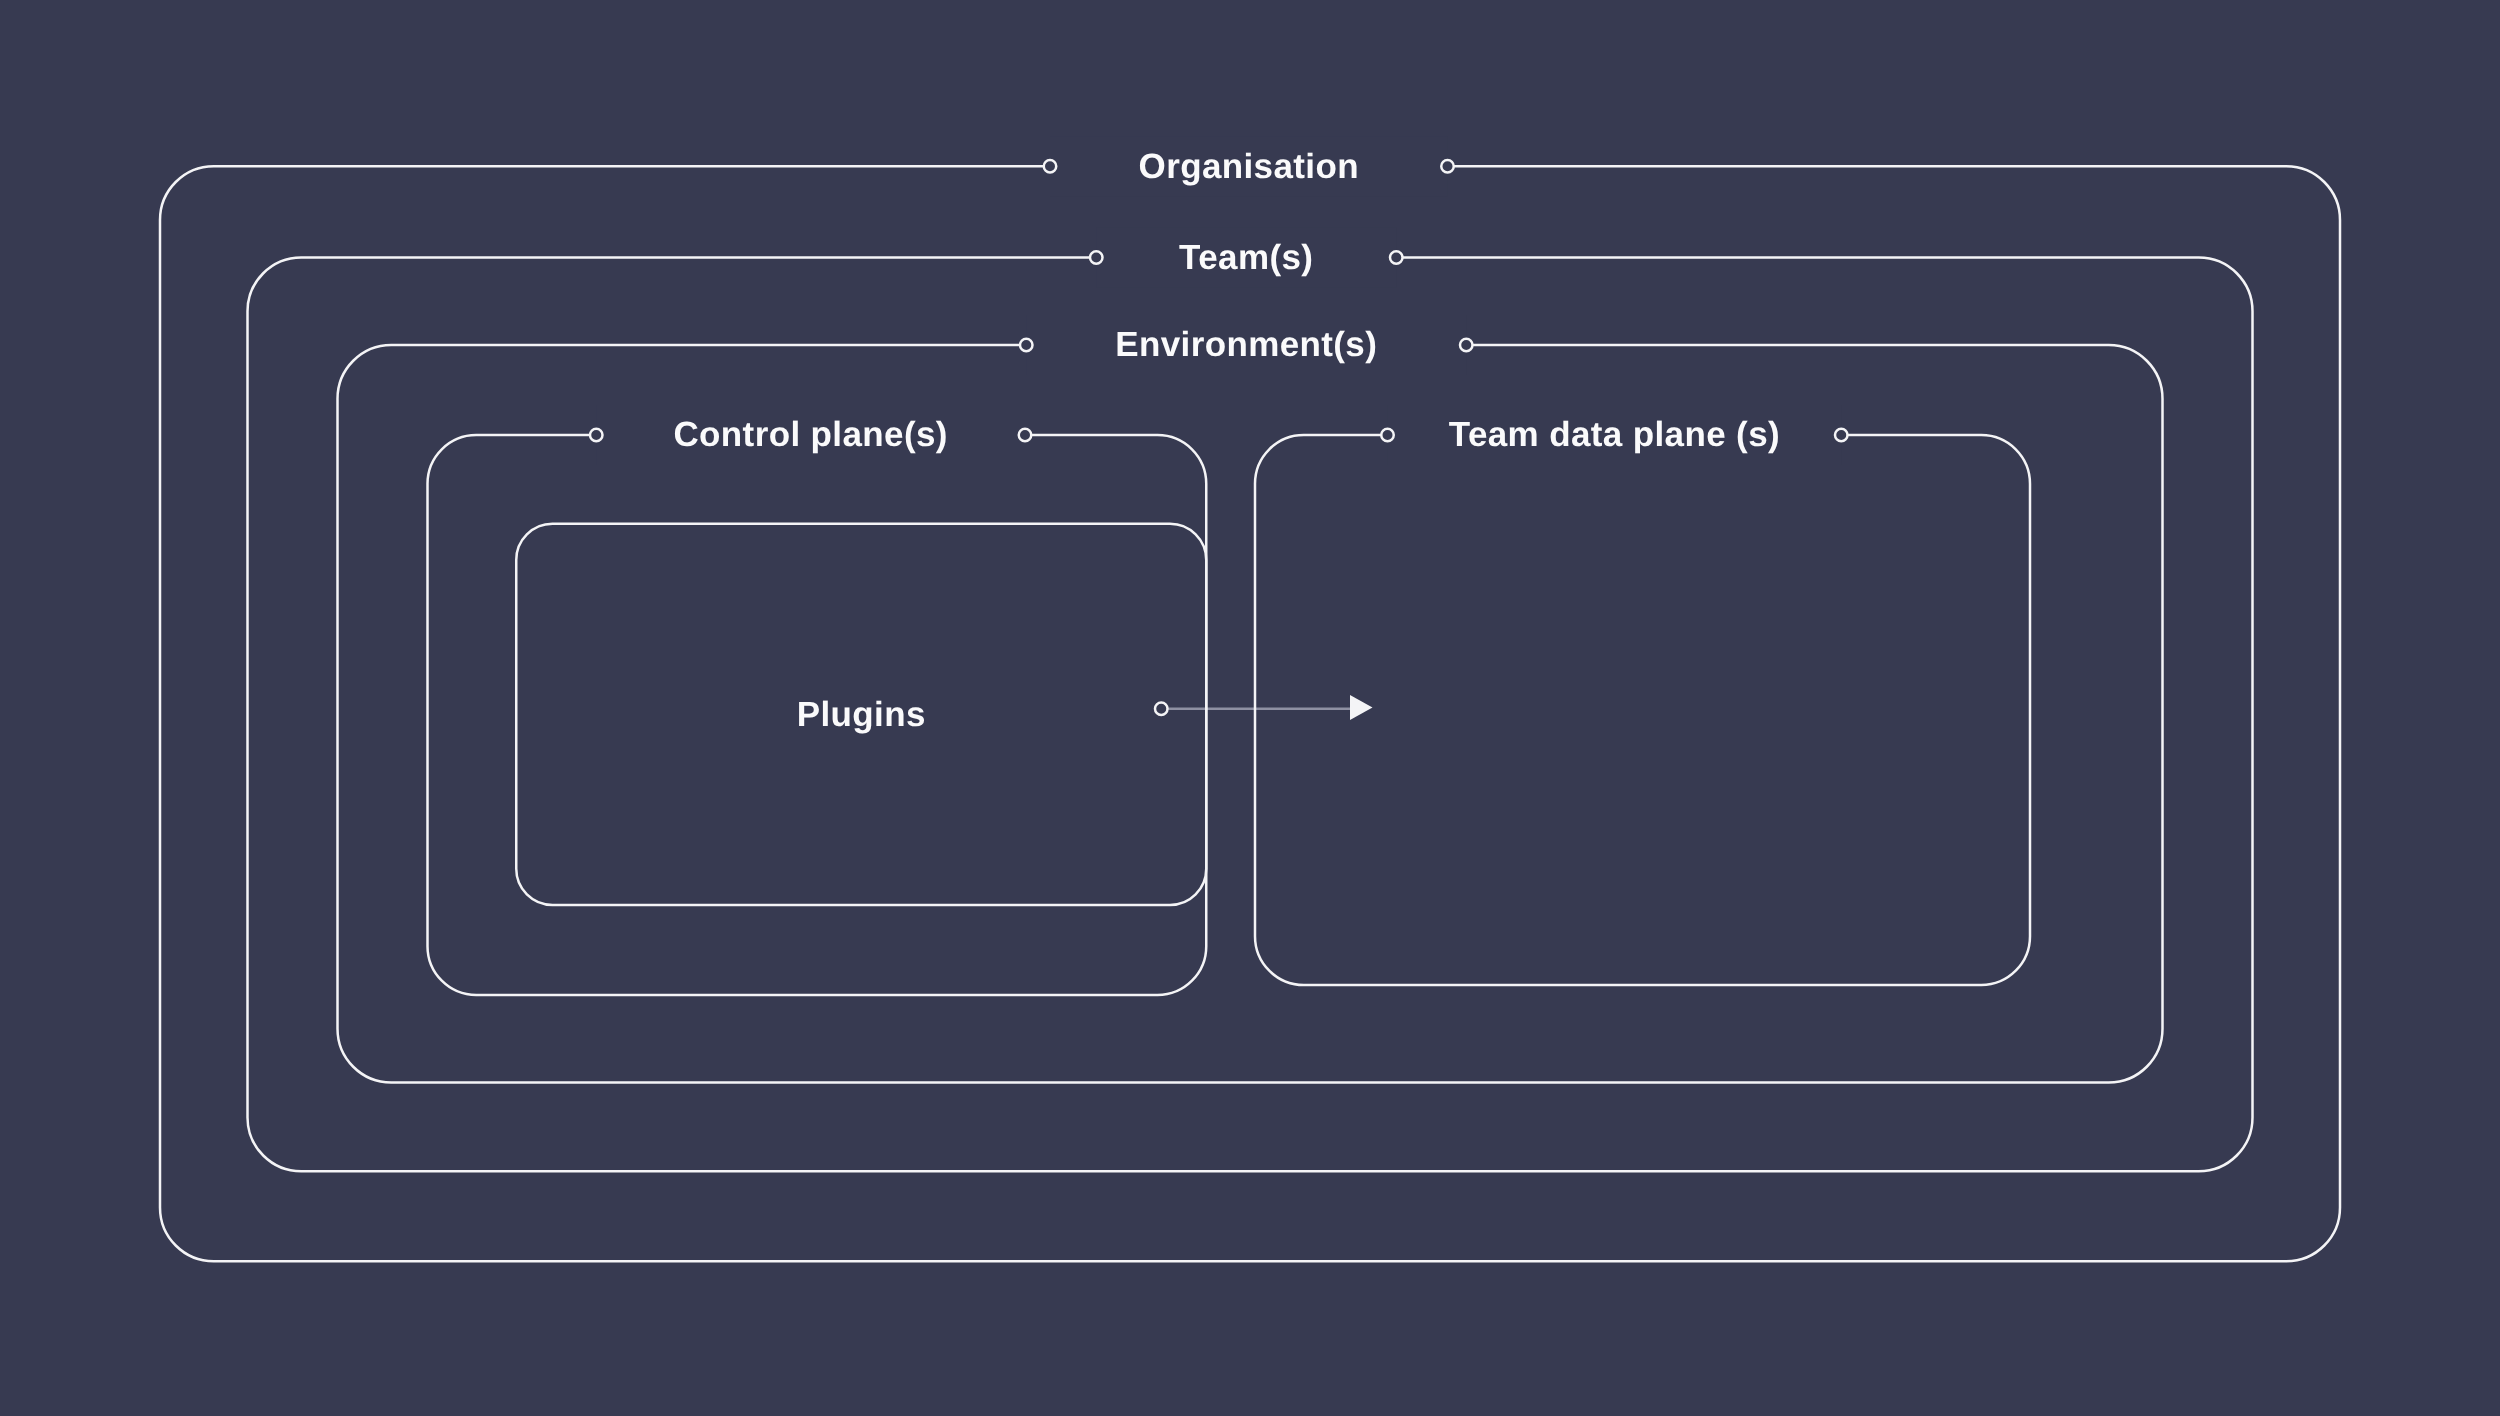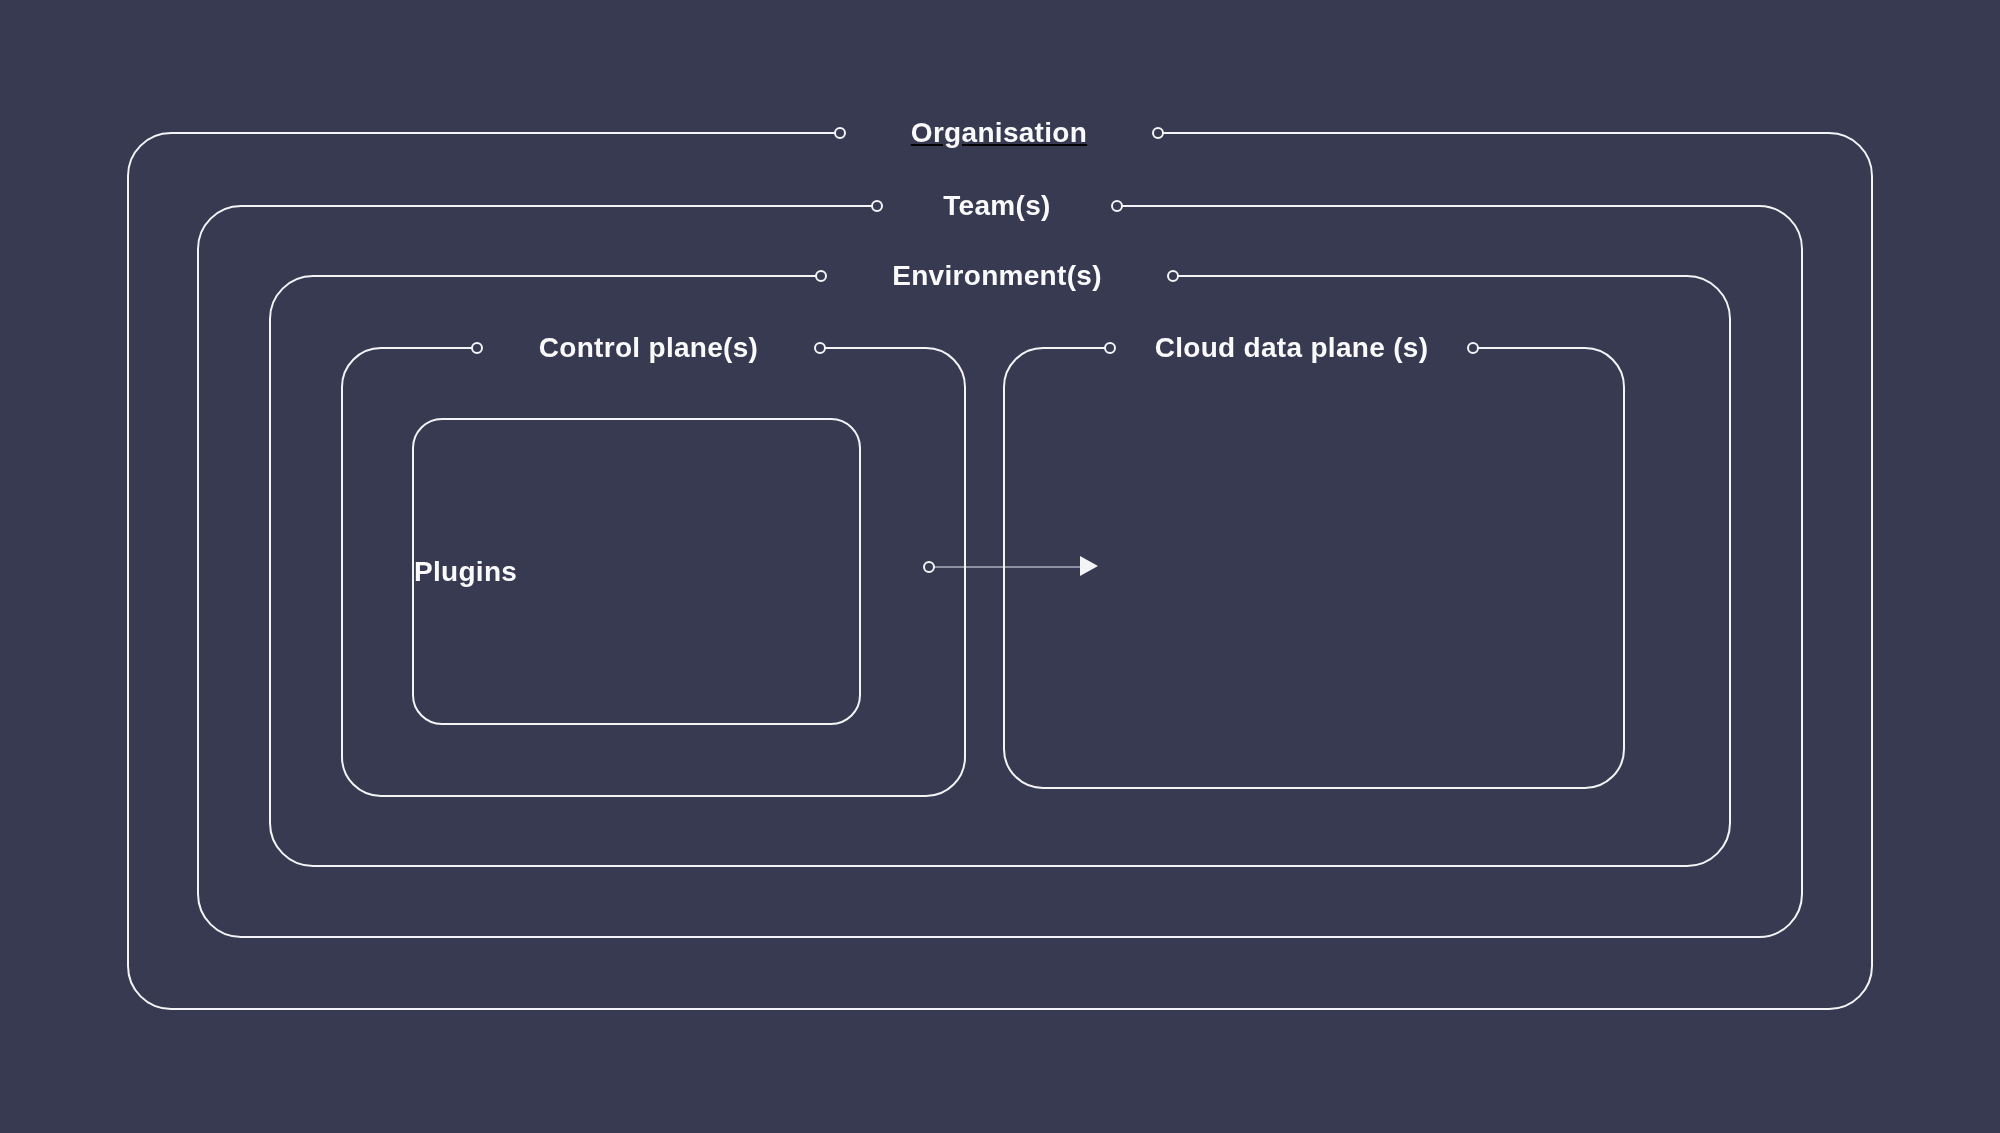--- a/index.html
+++ b/index.html
@@ -20,33 +20,33 @@
     border: 2.5px solid var(--line, #f4f4f6);
     background: transparent;
     box-sizing: border-box;
     z-index: 2;
   }
   #box-organisation { left:127px; top:132px; width:1746px; height:878px; border-radius:44px; }
   #box-teams        { left:197px; top:205px; width:1606px; height:733px; border-radius:44px; }
   #box-environments { left:269px; top:275px; width:1462px; height:592px; border-radius:44px; }
   #box-control      { left:341px; top:347px; width:625px;  height:450px; border-radius:40px; }
   #box-cloud        { left:1003px; top:347px; width:622px; height:442px; border-radius:40px; }
-  #box-plugins      { left:412px; top:418px; width:449px;  height:307px; border-radius:30px;
-                      display:flex; align-items:center; z-index:3; }
+  #box-plugins      { left:412px; top:418px; width:554px;  height:307px; border-radius:30px;
+                      display:flex; align-items:center; justify-content:center; z-index:3; }
 
   
   .gap {
     position: absolute;
     background: var(--bg, #373a51);
     display: flex;
     align-items: center;
     justify-content: center;
     z-index: 4;
   }
-  #gap-organisation { left:840px;  top:109px; width:318px; height:48px;text-decoration:underline; }
+  #gap-organisation { left:840px;  top:109px; width:318px; height:48px; }
   #gap-teams        { left:877px;  top:182px; width:240px; height:48px; }
   #gap-environments { left:821px;  top:252px; width:352px; height:48px; }
   #gap-control      { left:477px;  top:324px; width:343px; height:48px;justify-content:center; }
   #gap-cloud        { left:1110px; top:324px; width:363px; height:48px; }
 
   .dot {
     position: absolute;
     top: 50%;
     width: 8px;
     height: 8px;
@@ -133,17 +133,17 @@
   </div>
 
   <div class="gap" id="gap-control">
     <span class="dot dot-left"></span>
     <span class="label">Control plane(s)</span>
     <span class="dot dot-right"></span>
   </div>
 
   <div class="gap" id="gap-cloud">
     <span class="dot dot-left"></span>
-    <span class="label">Cloud data plane (s)</span>
+    <span class="label">Team data plane (s)</span>
     <span class="dot dot-right"></span>
   </div>
 
 </div>
 
 </body></html>

